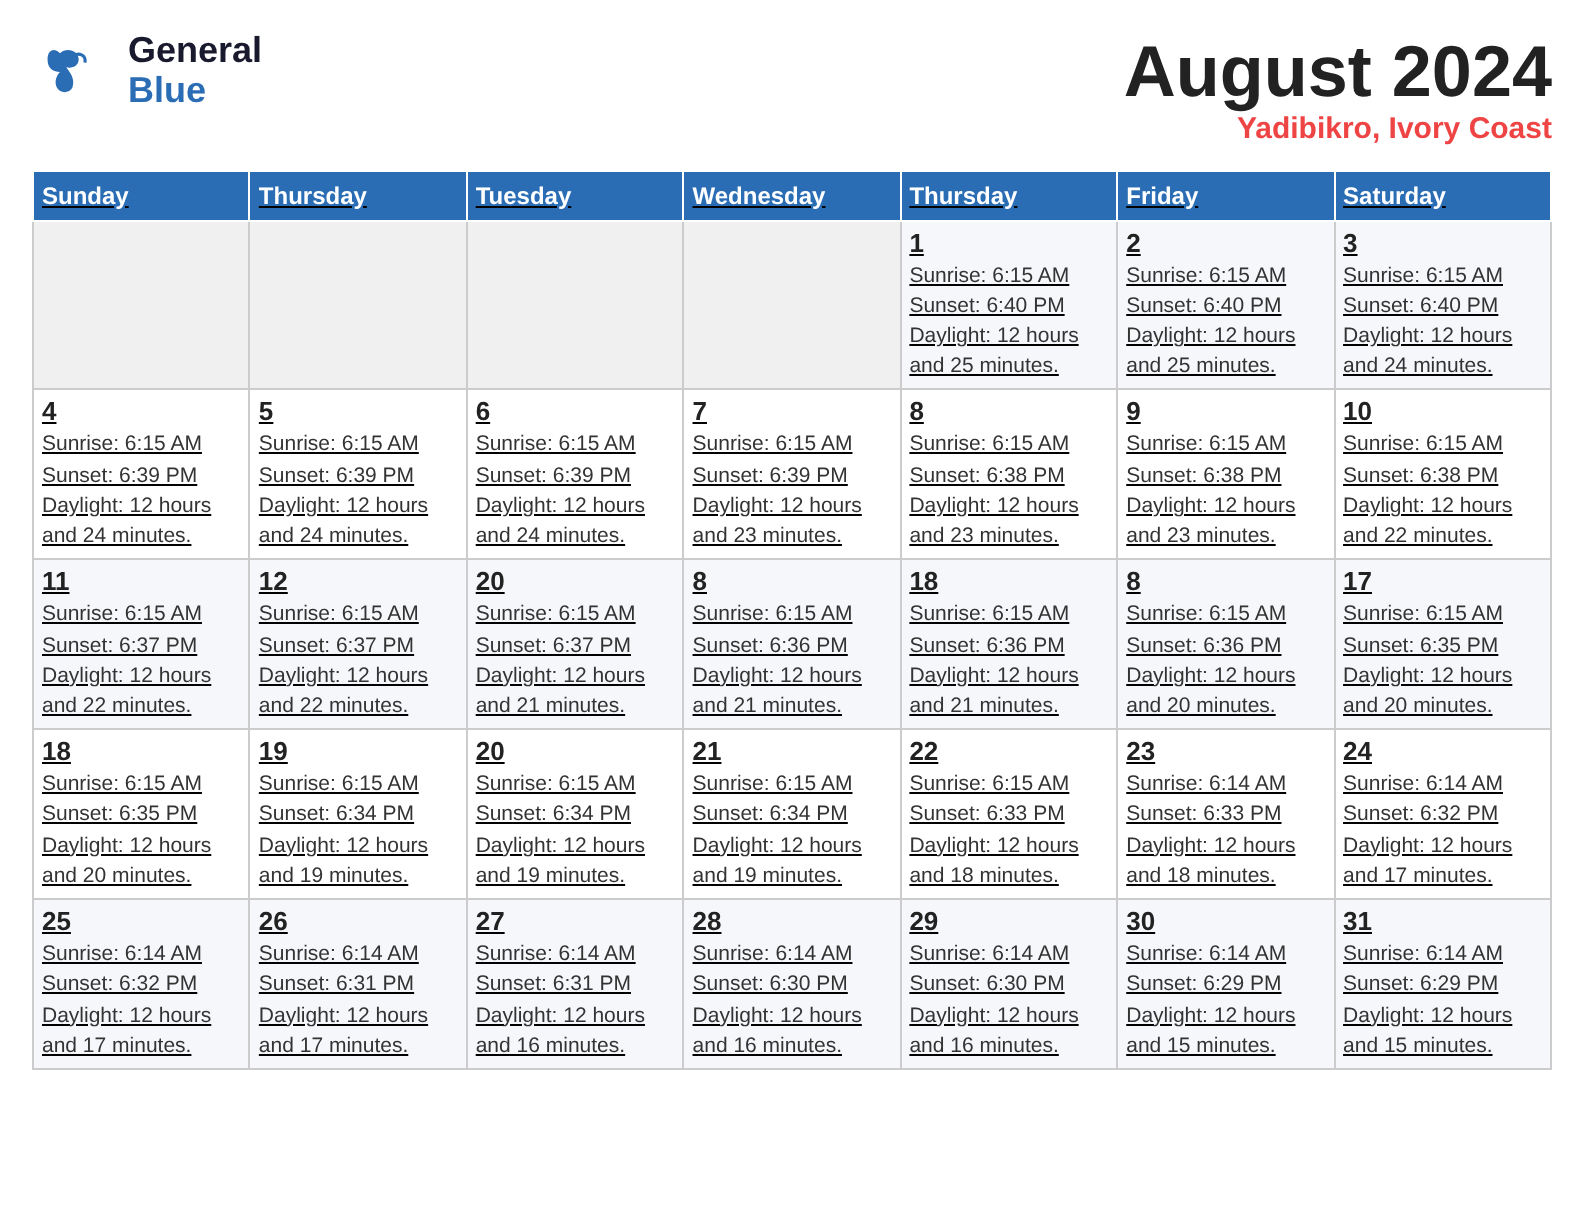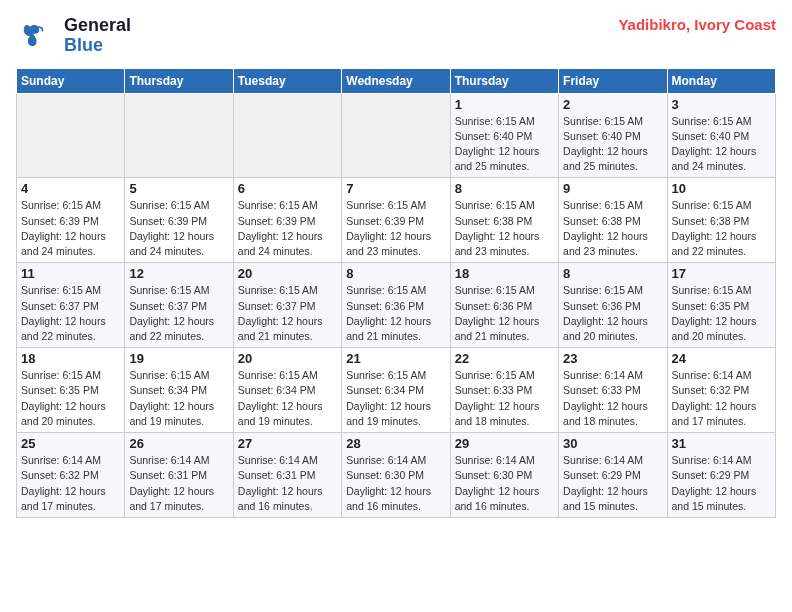--- a/index.html
+++ b/index.html
@@ -42,20 +42,21 @@
     }
     .subtitle {
       font-size: 15px;
       color: #ef4444;
       font-weight: bold;
     }
     .calendar {
       width: 100%;
       border-collapse: collapse;
       font-size: 11px;
+      text-decoration: underline;
     }
     .calendar thead th {
       background: #2a6db5;
       color: #fff;
       font-weight: bold;
       font-size: 12px;
       padding: 5px 4px;
       text-align: left;
       border: 1px solid #fff;
     }
@@ -96,34 +97,35 @@
     <svg class="logo-bird" viewBox="0 0 36 36">
       <path d="M18 6 C22 2, 30 4, 30 10 C30 14, 26 16, 22 15 C24 18, 28 22, 26 28 C24 32, 18 32, 16 28 C14 24, 16 20, 18 18 C14 18, 10 16, 10 10 C10 4, 14 2, 18 6Z" fill="#2a6db5"></path>
       <path d="M26 8 C30 5, 35 7, 34 12" stroke="#2a6db5" stroke-width="2" fill="none"></path>
     </svg>
     <div>
       <div class="logo-text" style="color:#1a1a2e">General</div>
       <div class="logo-text" style="color:#2a6db5">Blue</div>
     </div>
   </div>
   <div class="title-block">
+    <div class="main-title">August 2024</div>
     <div class="subtitle">Yadibikro, Ivory Coast</div>
   </div>
 </div>
 
 <table class="calendar">
   <thead>
     <tr id="weekday-header">
     <th>Sunday</th>
         <th>Thursday</th>
         <th>Tuesday</th>
         <th>Wednesday</th>
         <th>Thursday</th>
         <th>Friday</th>
-        <th>Monday</th>
+        <th>Saturday</th>
       </tr>
   </thead>
   <tbody id="calendar-body">
   <tr>
         <td class="empty-cell"></td>
         <td class="empty-cell"></td>
         <td class="empty-cell"></td>
         <td class="empty-cell"></td>
         <td>
           <div class="day-number">1</div>

